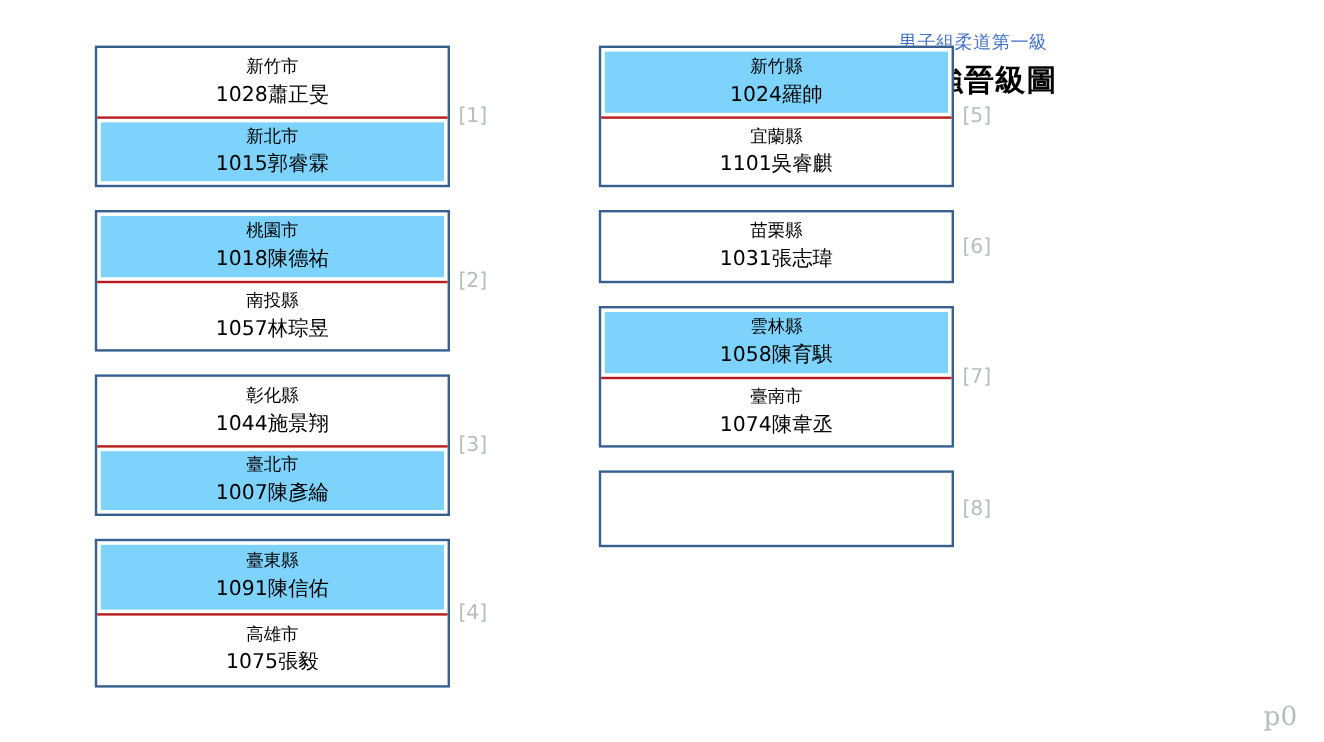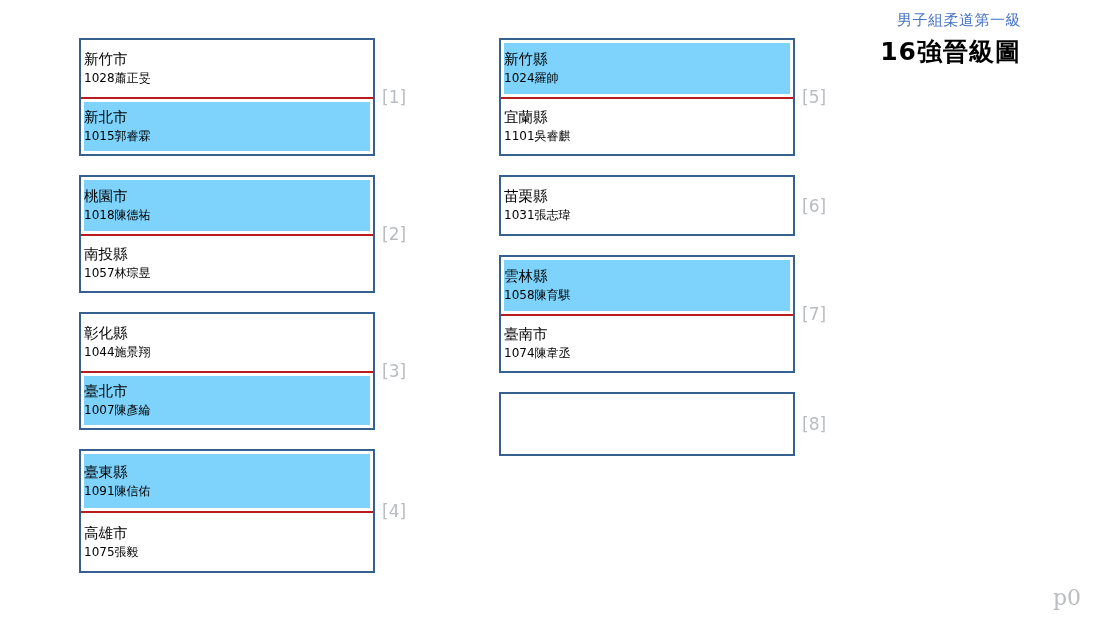--- a/index.html
+++ b/index.html
@@ -15,22 +15,22 @@
     font-family: "DejaVu Sans", "Liberation Sans", sans-serif;
     overflow: hidden;
   }
 
   
   #header {
     position: absolute;
     top: 0;
     right: 82px;
     width: 420px;
-    text-align: right;
-    padding-top: 11px;
+    text-align: center;
+    padding-top: 26px;
   }
   #subtitle {
     font-size: 15px;
     color: #4472c4;
     letter-spacing: 0.5px;
     line-height: 1.25;
   }
   #main-title {
     font-size: 25px;
     font-weight: bold;
@@ -72,33 +72,34 @@
   }
   .slot + .slot {
     border-top: 2px solid #b91c1c;
   }
   .slot-fill {
     width: 100%;
     height: 100%;
     box-sizing: border-box;
     display: flex;
     flex-direction: column;
+    align-items: center;
     justify-content: center;
     line-height: 1.45;
   }
   .slot.winner .slot-fill {
     background: #7dd3fc;
   }
 
   .team-region {
     font-size: 14.5px;
     color: #000000;
   }
   .team-player {
-    font-size: 12px;
+    font-size: 17px;
     color: #000000;
   }
 
   
   .group.tall .slot { height: 60px; }
 
   .group-label {
     position: absolute;
     left: 303px;
     top: 50%;

